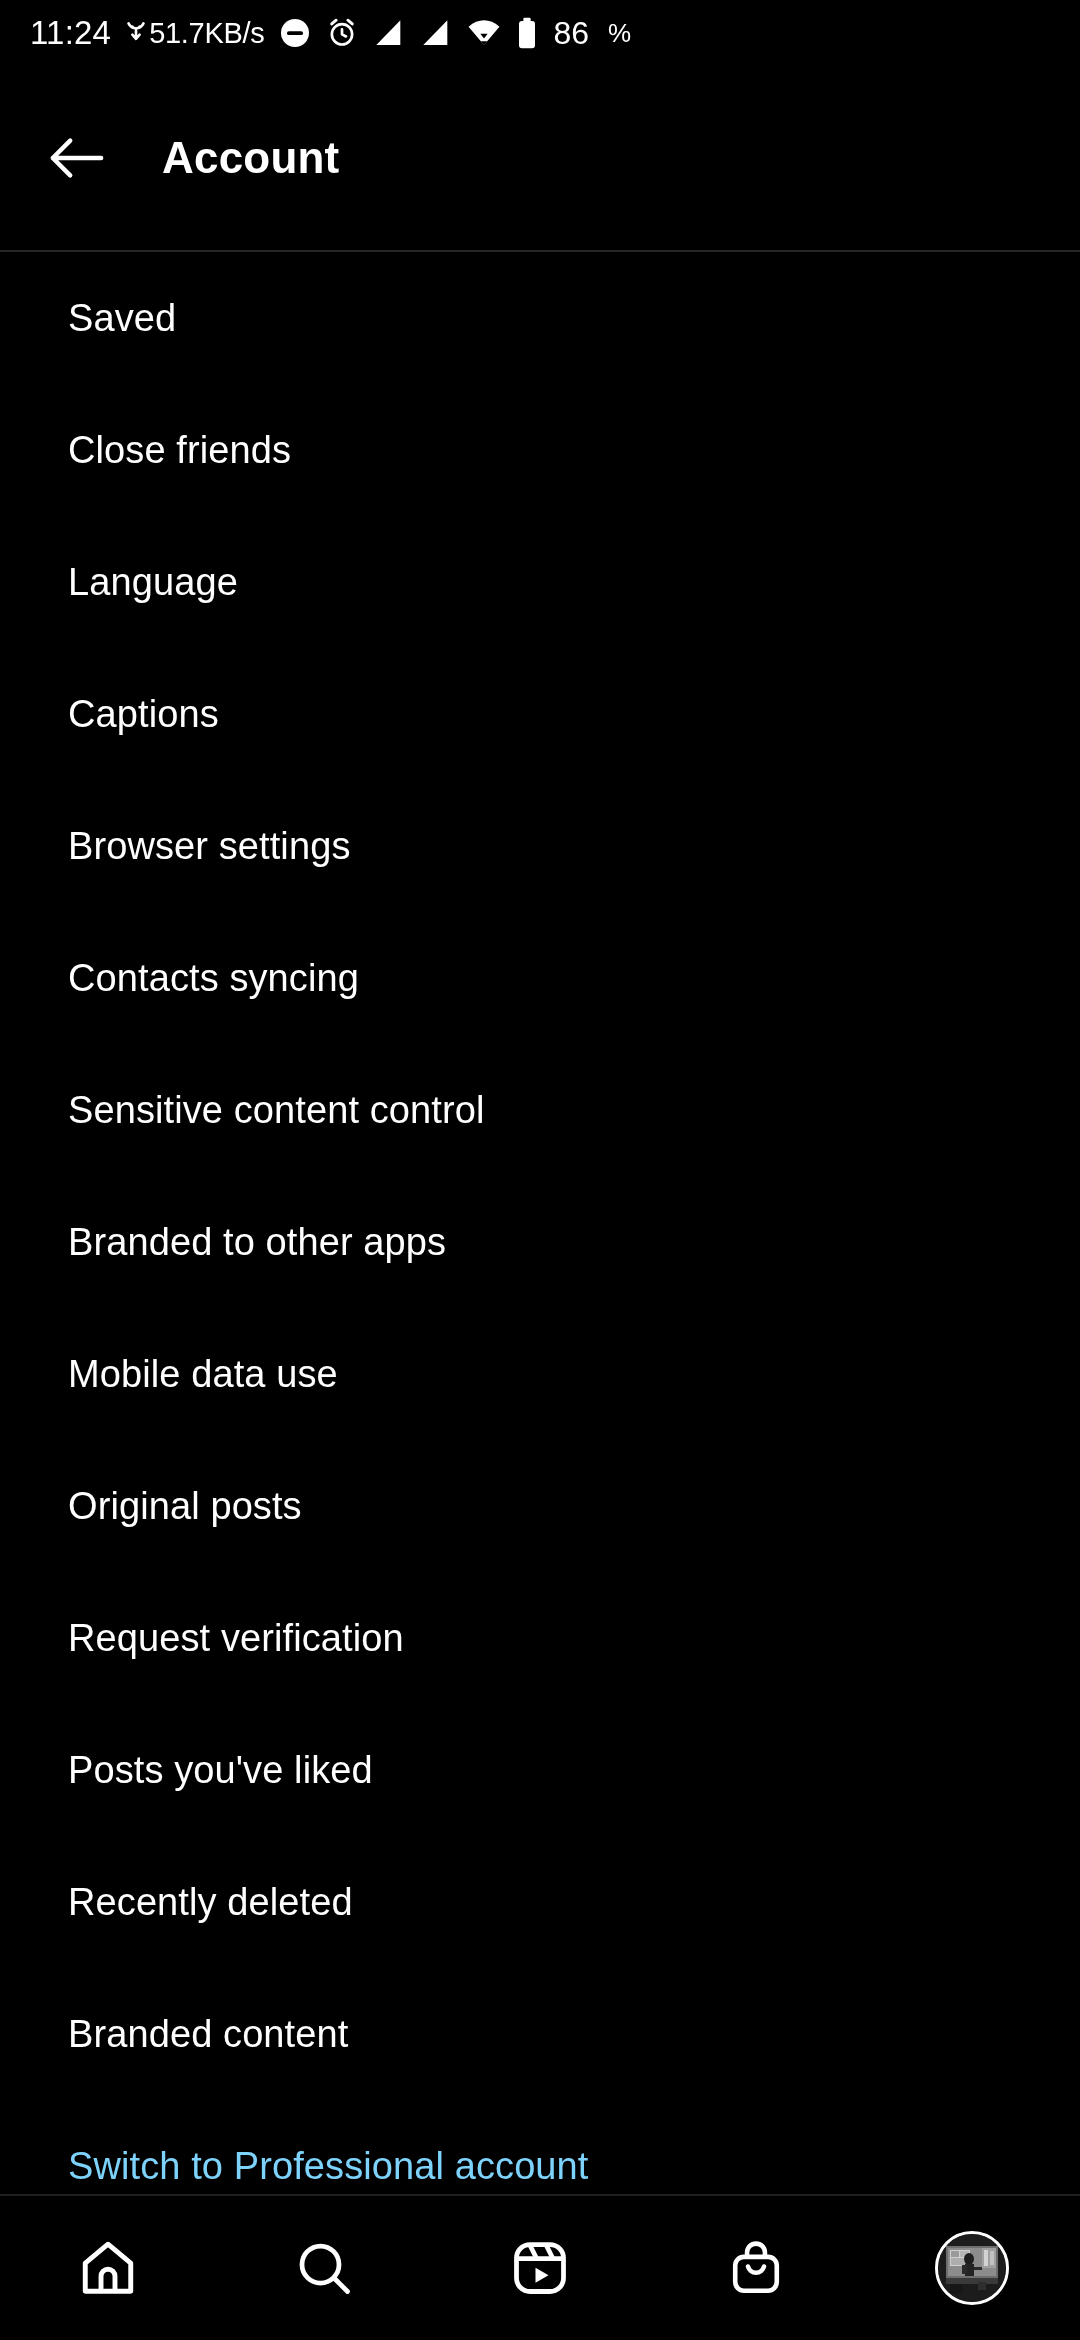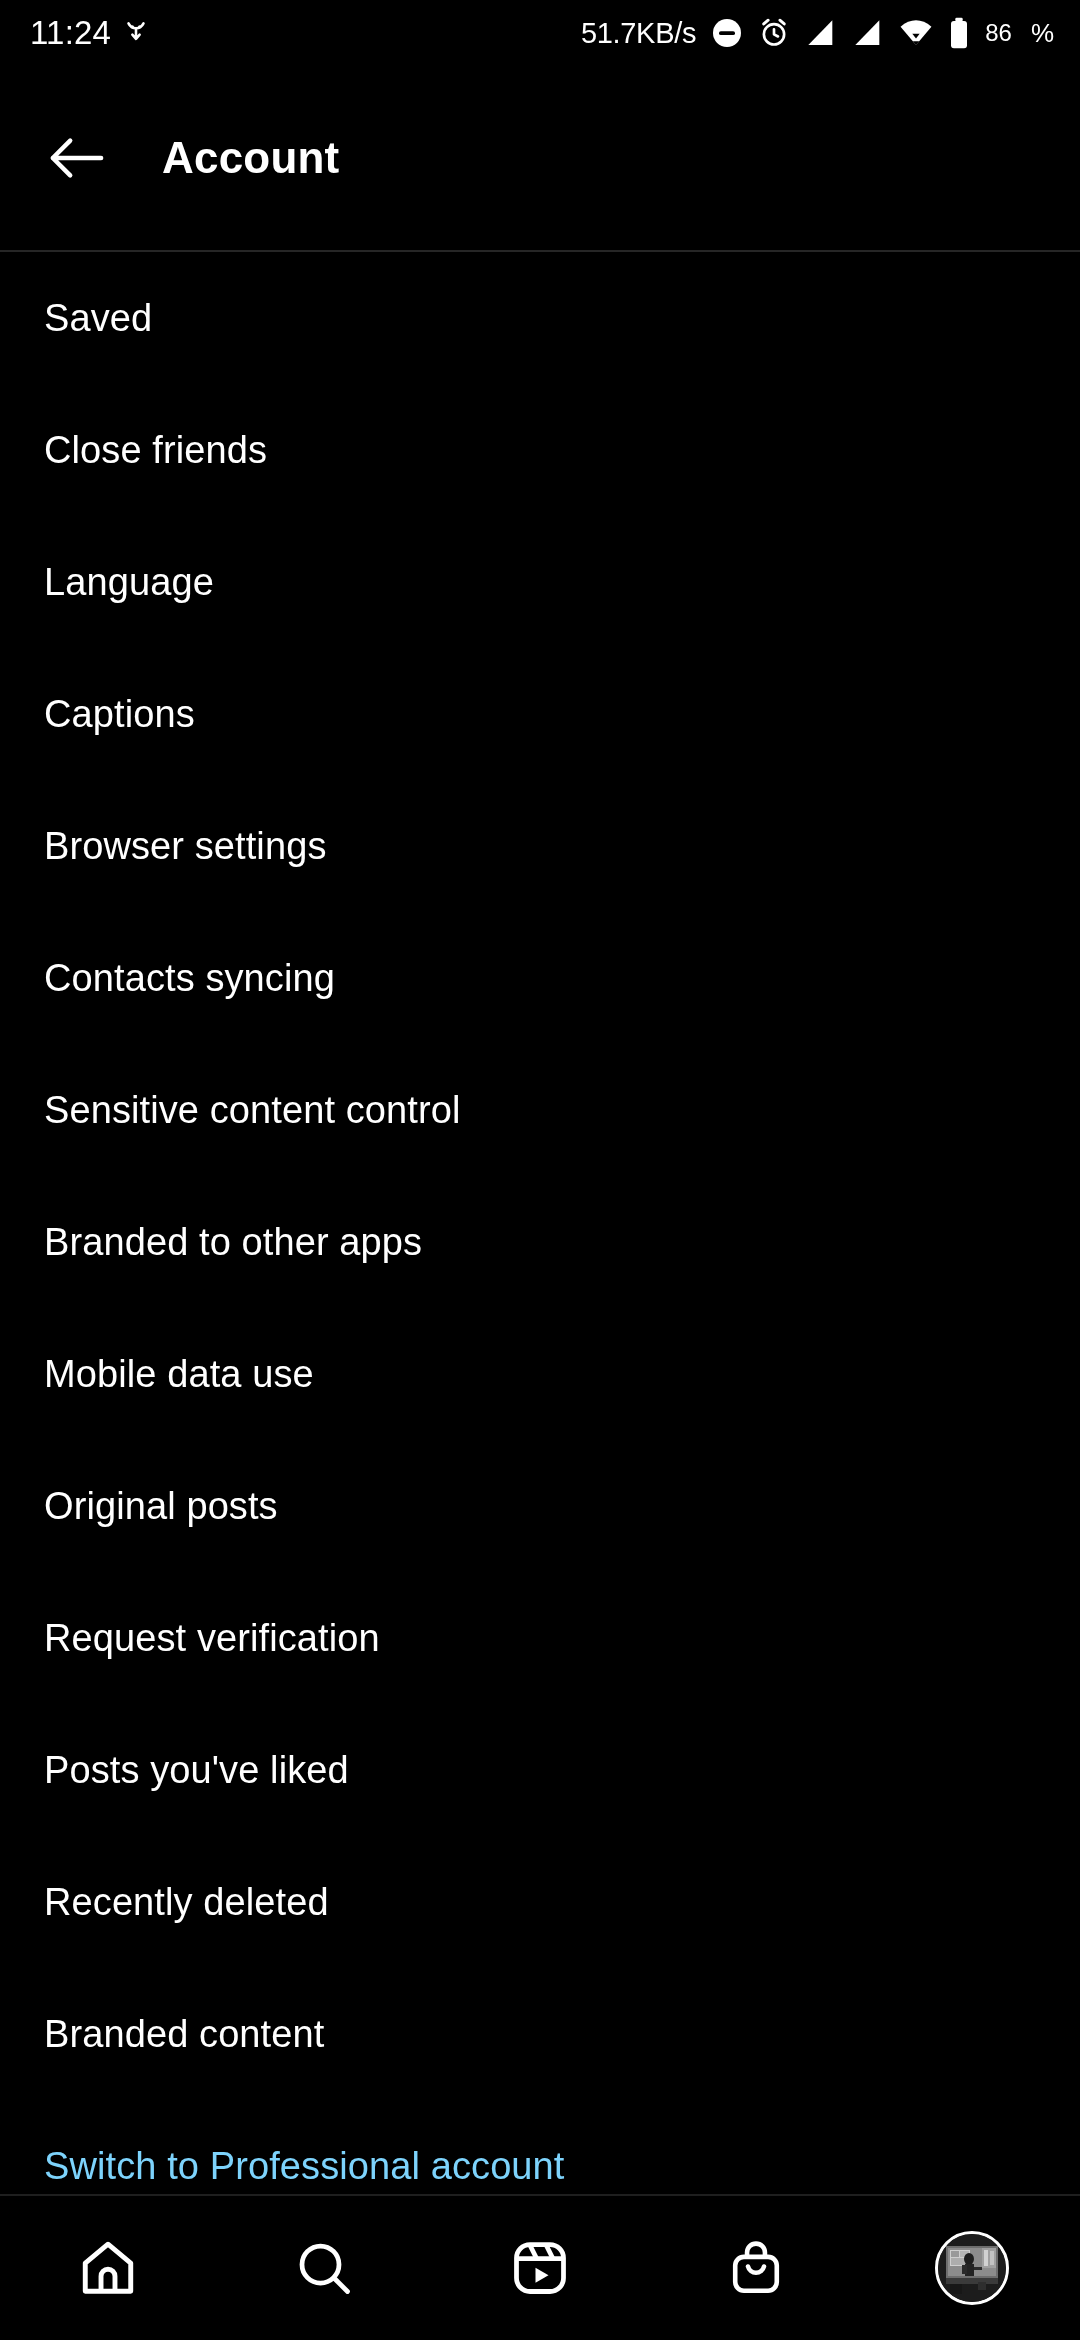--- a/index.html
+++ b/index.html
@@ -7,28 +7,28 @@
     width:1080px; height:2340px;
     background:#000;
     font-family:"Liberation Sans", sans-serif;
     overflow:hidden;
   }
   #screen { position:relative; width:1080px; height:2340px; background:#000; }
 
   
   .statusbar {
     position:absolute; top:0; left:0; width:1080px; height:66px;
-    display:flex; align-items:center; justify-content:space-between;
+    display:flex; align-items:center; 
     padding:0 26px 0 30px;
   }
   .sb-left { display:flex; align-items:center; gap:12px; }
   .sb-clock { color:#fff; font-size:33px; font-weight:400; letter-spacing:0.2px; }
   .sb-right { display:flex; align-items:center; gap:15px; }
   .sb-net { color:#fff; font-size:29px; font-weight:400; letter-spacing:-0.3px; }
-  .sb-batt-num { color:#fff; font-size:24px; font-weight:400; }
+  .sb-batt-num { color:#fff; font-size:32px; font-weight:400; }
   .sb-pct { color:#fff; font-size:26px; font-weight:400; margin-left:4px;}
   .ic { display:block; }
 
   
   .appbar {
     position:absolute; top:66px; left:0; width:1080px; height:184px;
     display:flex; align-items:center;
   }
   .back-btn {
     width:96px; height:96px; margin-left:28px;
@@ -40,20 +40,21 @@
   }
   .divider-top {
     position:absolute; top:250px; left:0; width:1080px; height:2px;
     background:#262626;
   }
 
   
   .list {
     position:absolute; top:252px; left:0; width:1080px; height:1938px;
     overflow:hidden;
+    padding-left:24px;
   }
   .list-item {
     height:132px; display:flex; align-items:center;
     padding-left:44px;
   }
   .list-item .label {
     color:#fff; font-size:38px; font-weight:400; letter-spacing:0.1px;
   }
   .list-item.link .label { color:#7dd3fc; }
 

